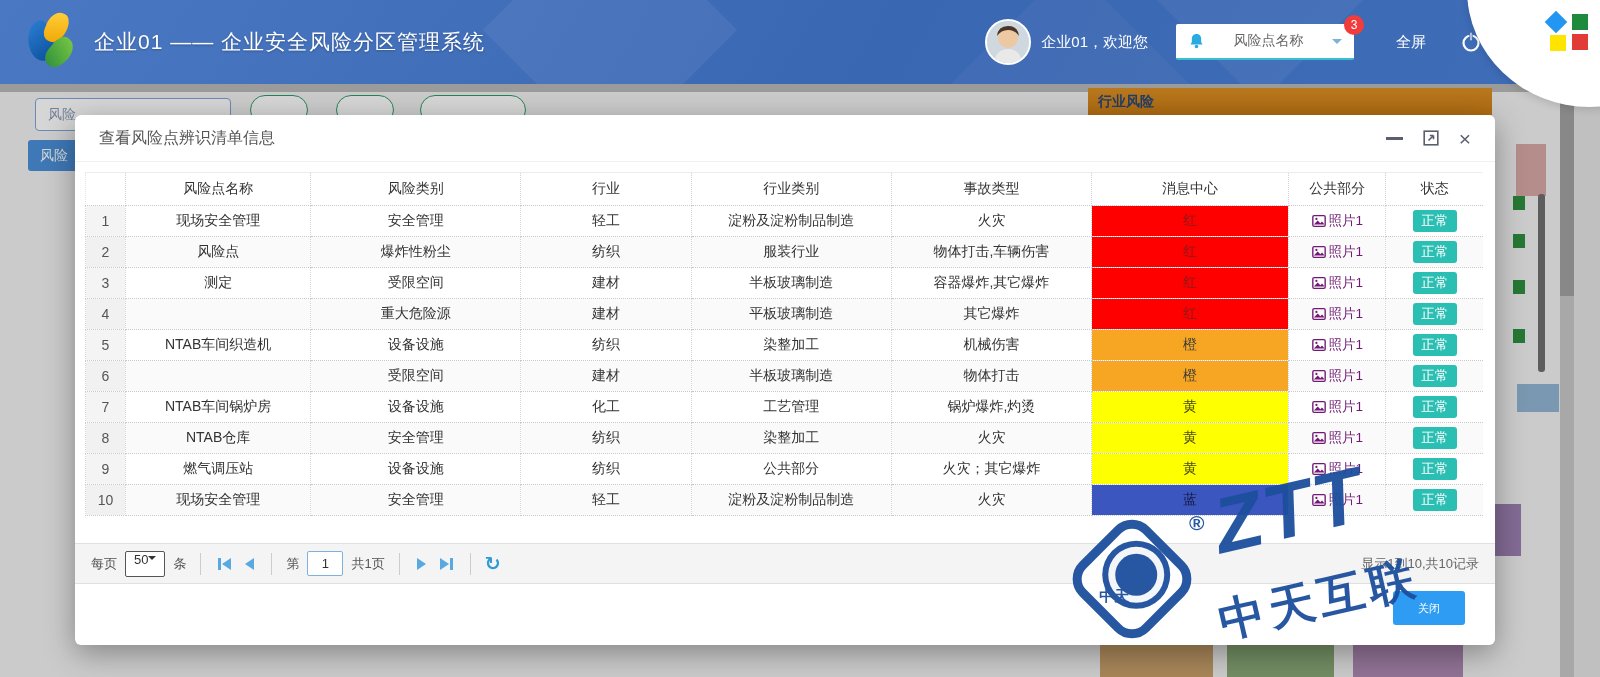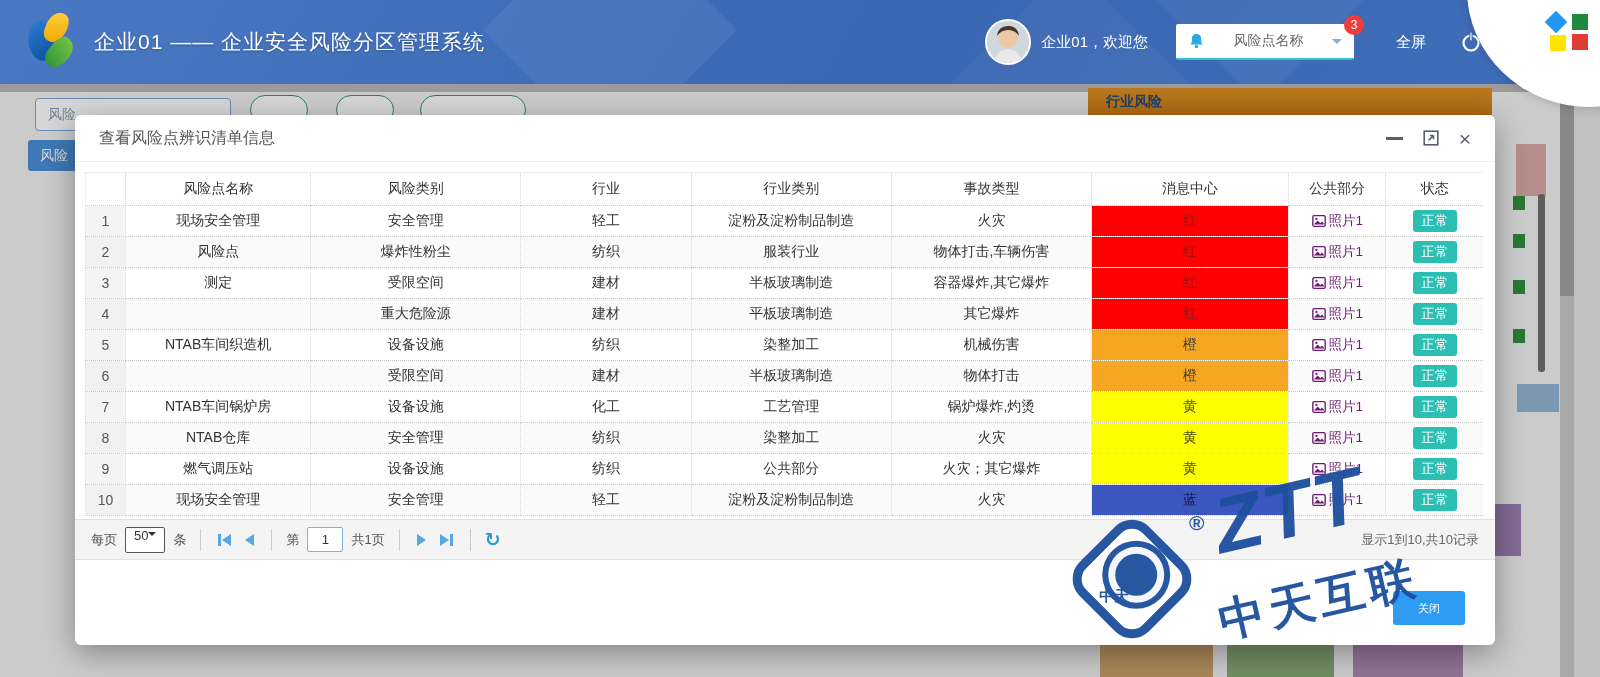--- a/index.html
+++ b/index.html
@@ -54,21 +54,21 @@
   .bg-input { position:absolute; left:35px; top:14px; width:196px; height:33px; background:#fff;
     border:1px solid #7da7d9; border-radius:4px; color:#8a9ab5; font-size:14px; line-height:31px; padding-left:12px; }
   .bg-bluebtn { position:absolute; left:28px; top:56px; width:68px; height:31px; background:#4a90d9;
     border-radius:3px; color:#fff; font-size:14px; line-height:31px; padding-left:12px; overflow:hidden; }
   .bg-pill { position:absolute; top:11px; height:30px; border:1px solid #2e9e68; border-radius:15px; background:#fff; }
   .bg-pill.p1 { left:250px; width:58px; }
   .bg-pill.p2 { left:336px; width:58px; }
   .bg-pill.p3 { left:420px; width:106px; }
   .bg-orange { position:absolute; left:1088px; top:4px; width:404px; height:27px;
     background:linear-gradient(#dd9025,#cf7f15); color:#2a4a7a; font-weight:bold; font-size:14px;
-    line-height:27px; padding-left:18px; }
+    line-height:27px; padding-left:10px; }
   .bg-pink { position:absolute; left:1516px; top:60px; width:30px; height:52px; background:#d8a9a5; }
   .bg-greensq { position:absolute; left:1513px; width:12px; height:14px; background:#2f8f3e; }
   .bg-scroll2 { position:absolute; left:1538px; top:110px; width:7px; height:178px; background:#6f6f6f; border-radius:3px; }
   .bg-bluebox { position:absolute; left:1517px; top:300px; width:42px; height:28px; background:#92b6d3; }
   .bg-purple1 { position:absolute; left:1495px; top:420px; width:26px; height:52px; background:#9d80b2; }
   .bg-scrolltrack { position:absolute; left:1560px; top:0; width:14px; bottom:0; background:#c9c9c9; }
   .bg-scrollthumb { position:absolute; left:1560px; top:0; width:14px; height:212px; background:#a2a2a2; }
   .bg-edge { position:absolute; left:1574px; top:0; width:26px; bottom:0; background:#e5e5e5; }
   .bg-btn-tan { position:absolute; left:1100px; top:561px; width:113px; height:40px; background:#c9a06a; }
   .bg-btn-green { position:absolute; left:1227px; top:561px; width:107px; height:40px; background:#8aa877; }
@@ -107,21 +107,21 @@
   .risk-table .c-photo { width:97px; }
   .risk-table .c-status { width:97px; }
   .risk-table tbody tr:nth-child(even) td { background:#fafafa; }
   .risk-table tbody tr:nth-child(even) td.c-num { background:#f1f1f1; }
   .photo-link { color:#701a75; display:inline-flex; align-items:center; gap:3px; font-size:13.5px; cursor:pointer; }
   .pic-icon { flex:none; }
   .status-badge { display:inline-block; min-width:44px; padding:4px 8px; background:#2bbfb3;
     color:#fff; border-radius:3px; font-size:13.5px; line-height:1; }
 
   
-  .pg-bar { position:absolute; left:0; right:0; top:404px; height:41px; background:#f4f4f4;
+  .pg-bar { position:absolute; left:0; right:0; top:428px; height:41px; background:#f4f4f4;
     border-top:1px solid #e0e0e0; border-bottom:1px solid #e0e0e0; display:flex; align-items:center;
     justify-content:space-between; padding:0 16px; font-size:13px; color:#555; }
   .pg-left { display:flex; align-items:center; gap:8px; }
   .pg-select { border:1px solid #555; border-radius:2px; height:26px; padding:0 8px; display:flex;
     align-items:flex-start; background:#fff; cursor:pointer; color:#333; }
   .caret-dn { width:0; height:0; border:4px solid transparent; border-top-color:#333; margin-top:4px; }
   .pg-input { width:36px; height:25px; border:1px solid #7fb1e0; text-align:center; font-size:13px;
     color:#333; background:#fff; border-radius:2px; }
   .pg-sep { width:1px; height:22px; background:#ccc; margin:0 6px; }
   .pg-btn { display:inline-flex; align-items:center; gap:1px; cursor:pointer; padding:0 3px; }

